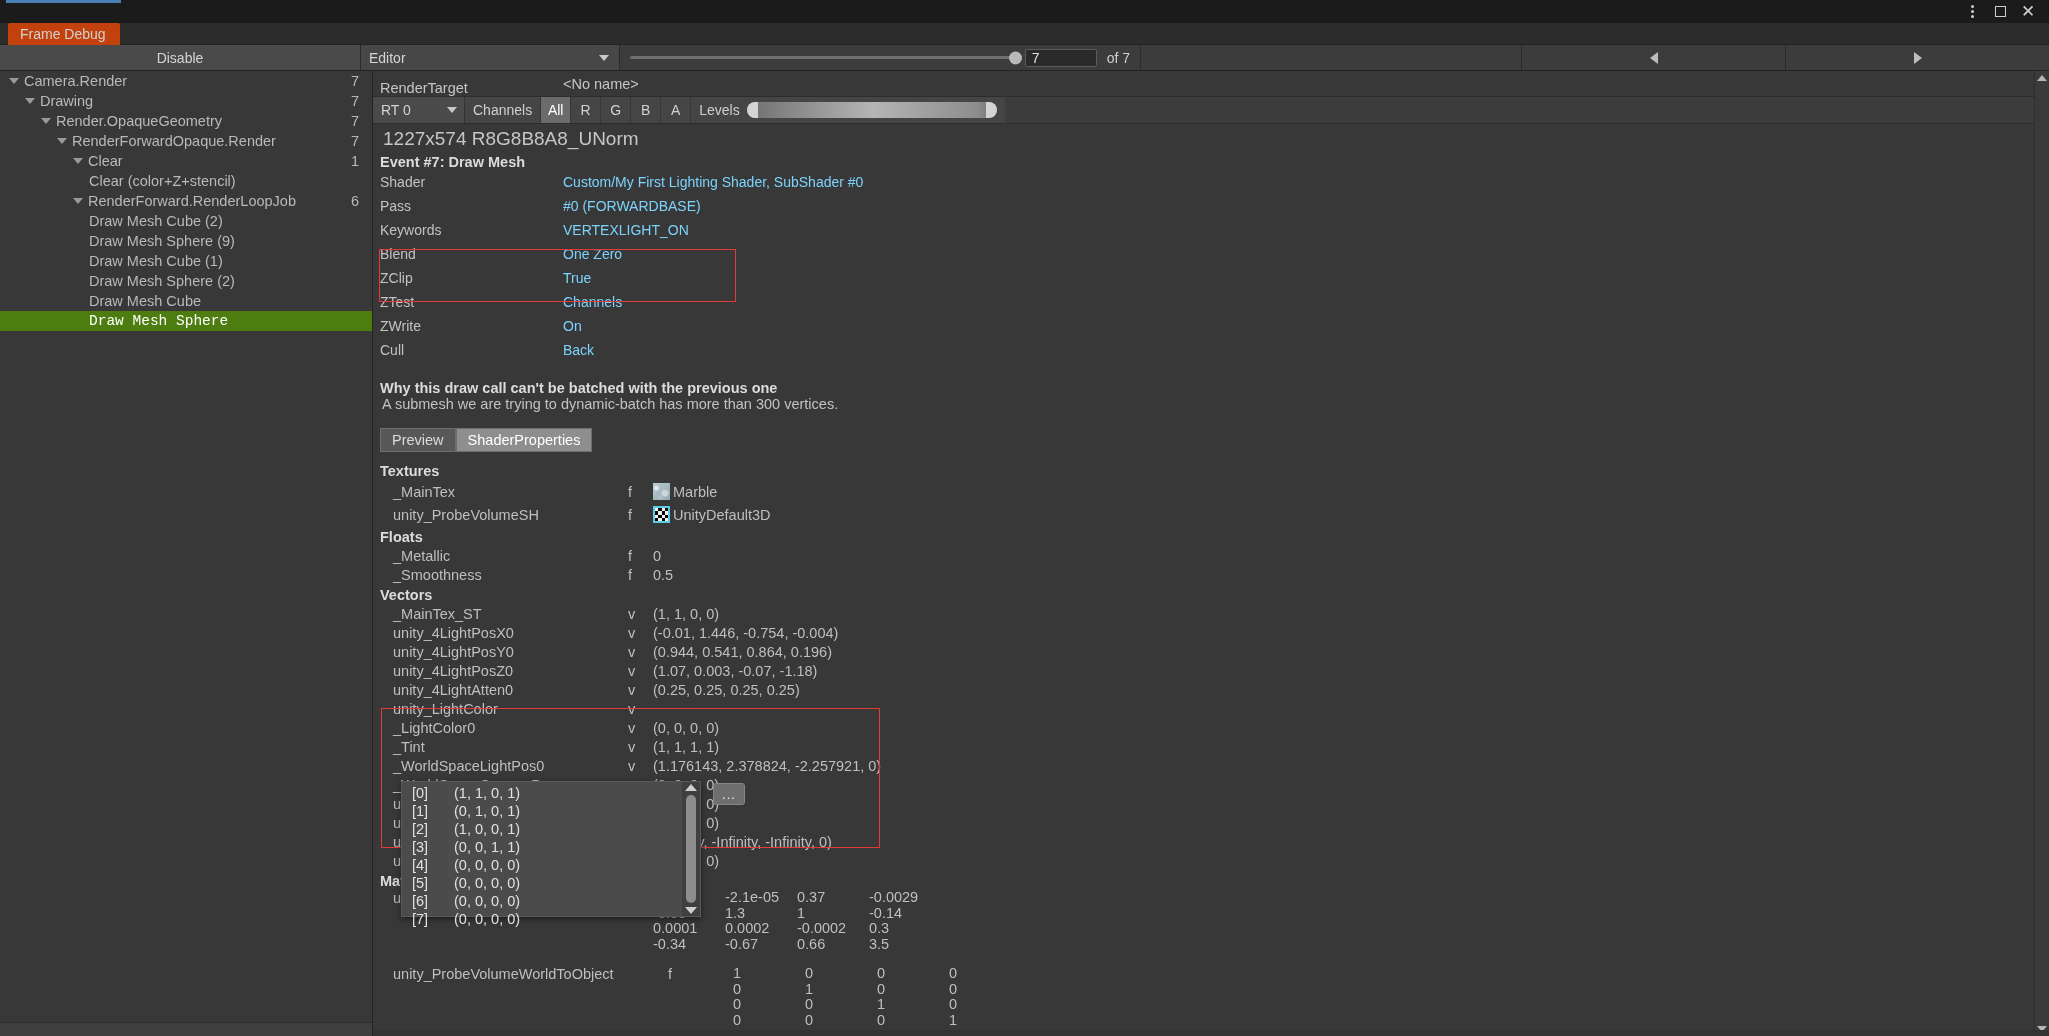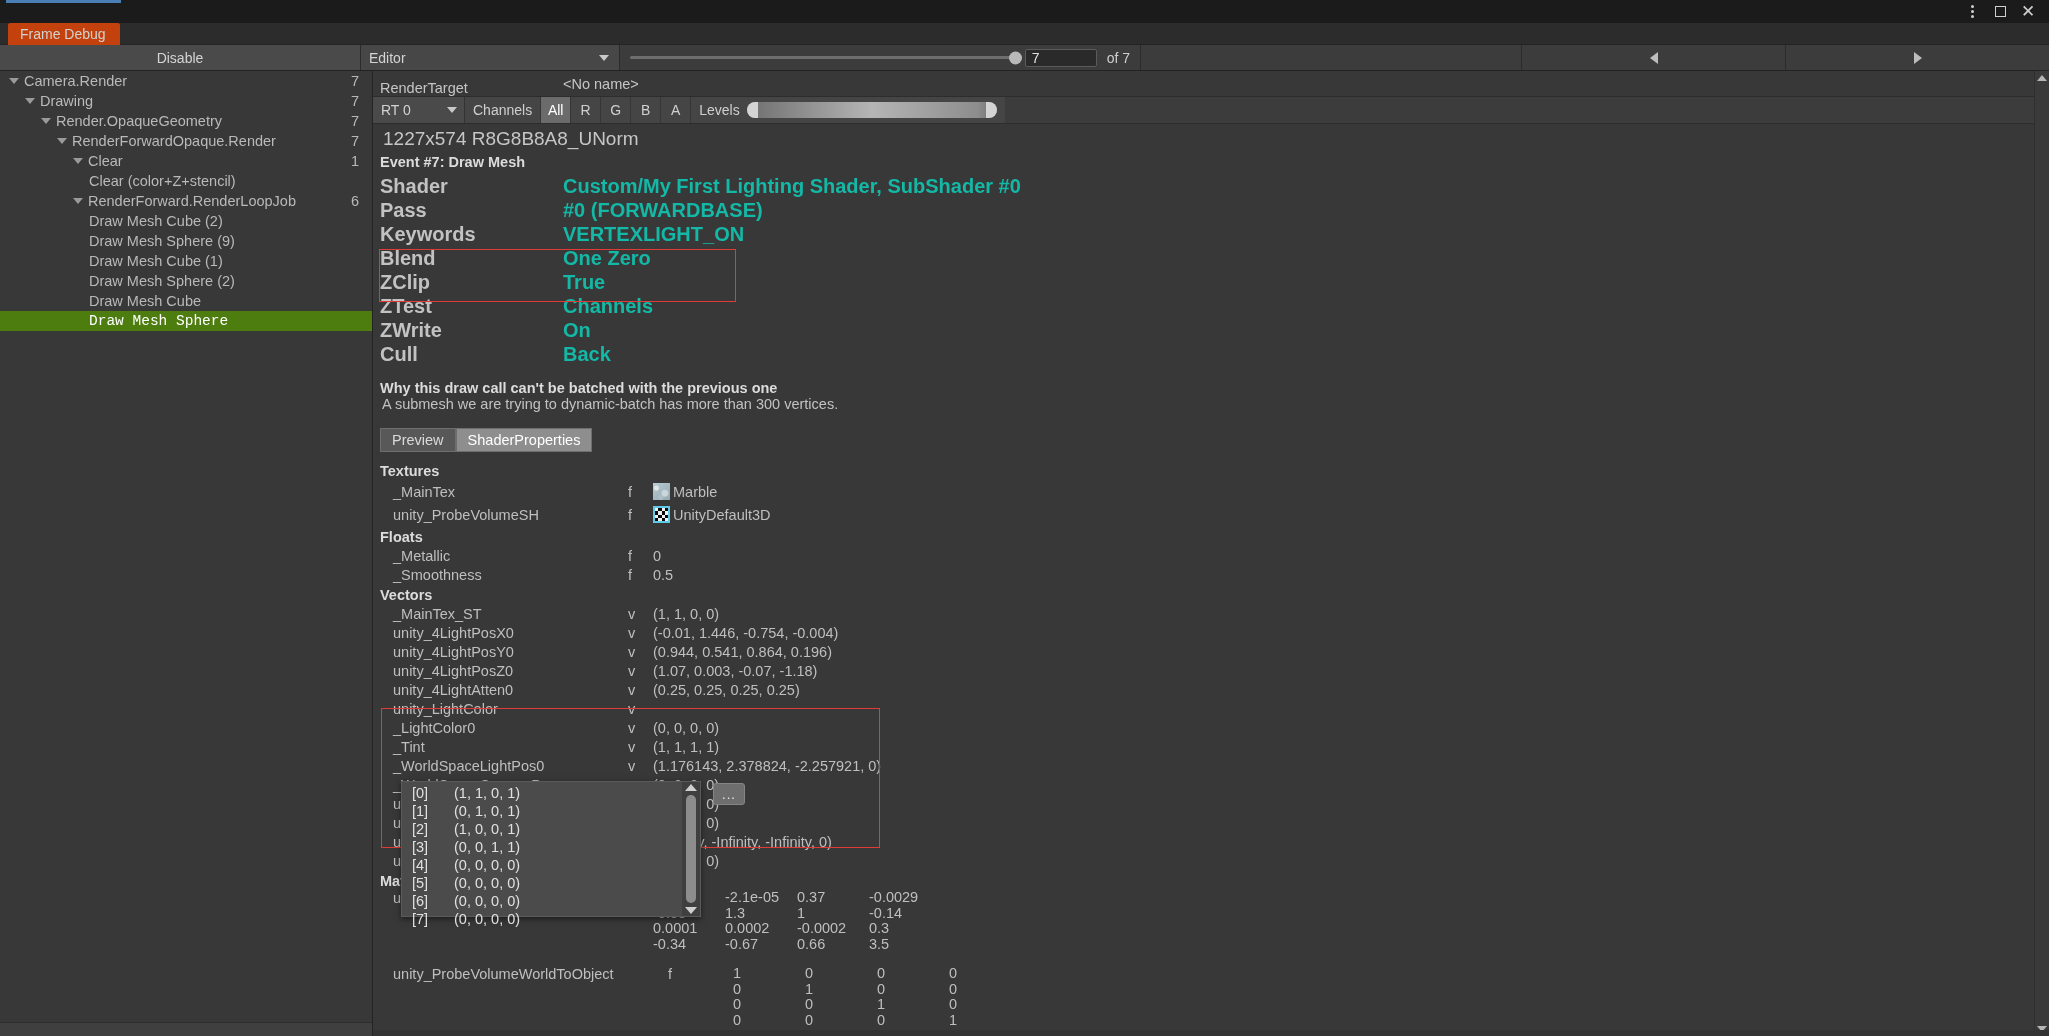--- a/index.html
+++ b/index.html
@@ -116,23 +116,23 @@
     display: flex; align-items: center; font-size: 14.5px; color: #b9b9b9;
   }
   .tree-bottom {
     position: absolute; left: 0; bottom: 0; width: 100%; height: 14px;
     background: #3f3f3f; border-top: 1px solid #2d2d2d;
   }
 
   
   .panel { flex: 1; background: #383838; position: relative; overflow: hidden; }
 
-  .kv { display: flex; height: 24px; align-items: flex-end; font-size: 20px; font-weight: bold; }
+  .kv { display: flex; height: 24px; align-items: flex-start; font-size: 14px; }
   .kv .k { width: 190px; padding-left: 7px; color: #c2c2c2; }
-  .kv .v { color: #14b8a6; }
+  .kv .v { color: #7dd3fc; }
 
   .rt-header {
     height: 26px; display: flex; align-items: center; font-size: 14.5px;
     border-bottom: 1px solid #2d2d2d; color: #c5c5c5;
   }
   .rt-header .k { width: 190px; padding-left: 7px; margin-top: 8px; }
 
   .rt-bar {
     height: 27px; display: flex; align-items: stretch;
     border-bottom: 1px solid #2d2d2d; background: #3c3c3c;

